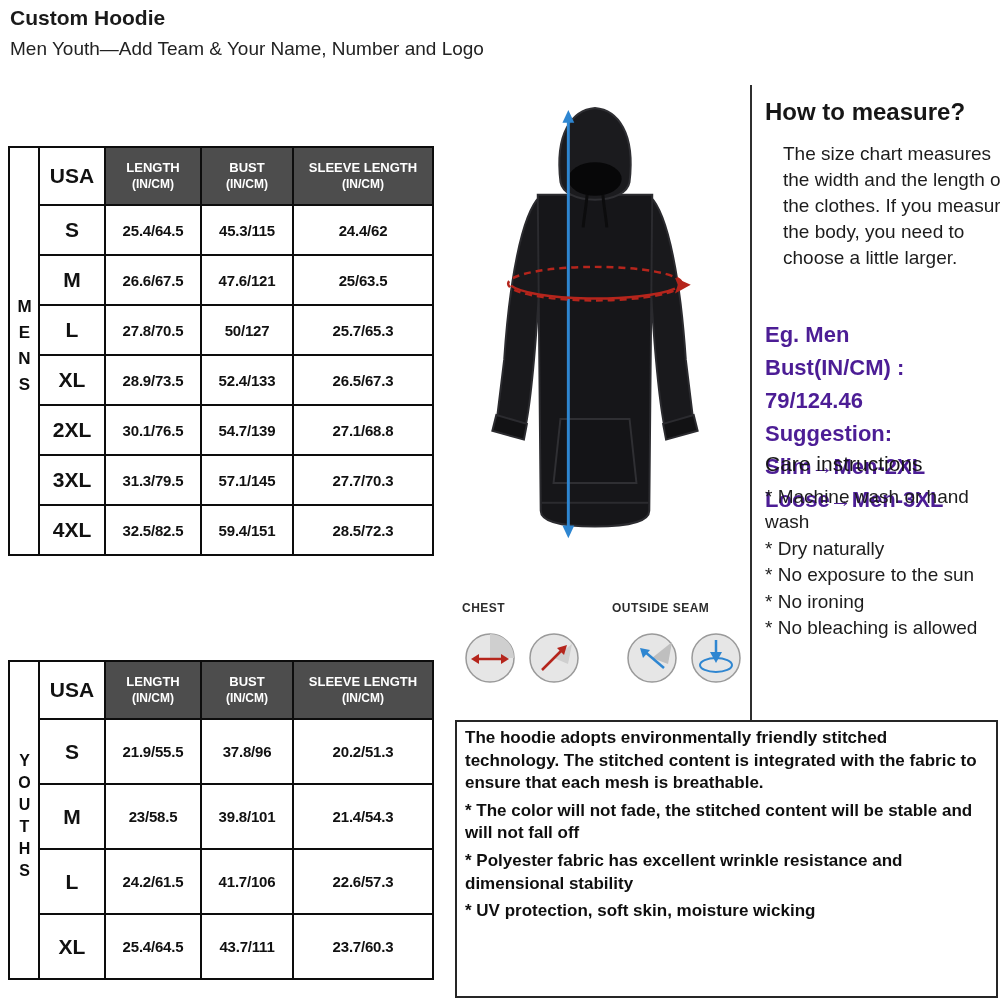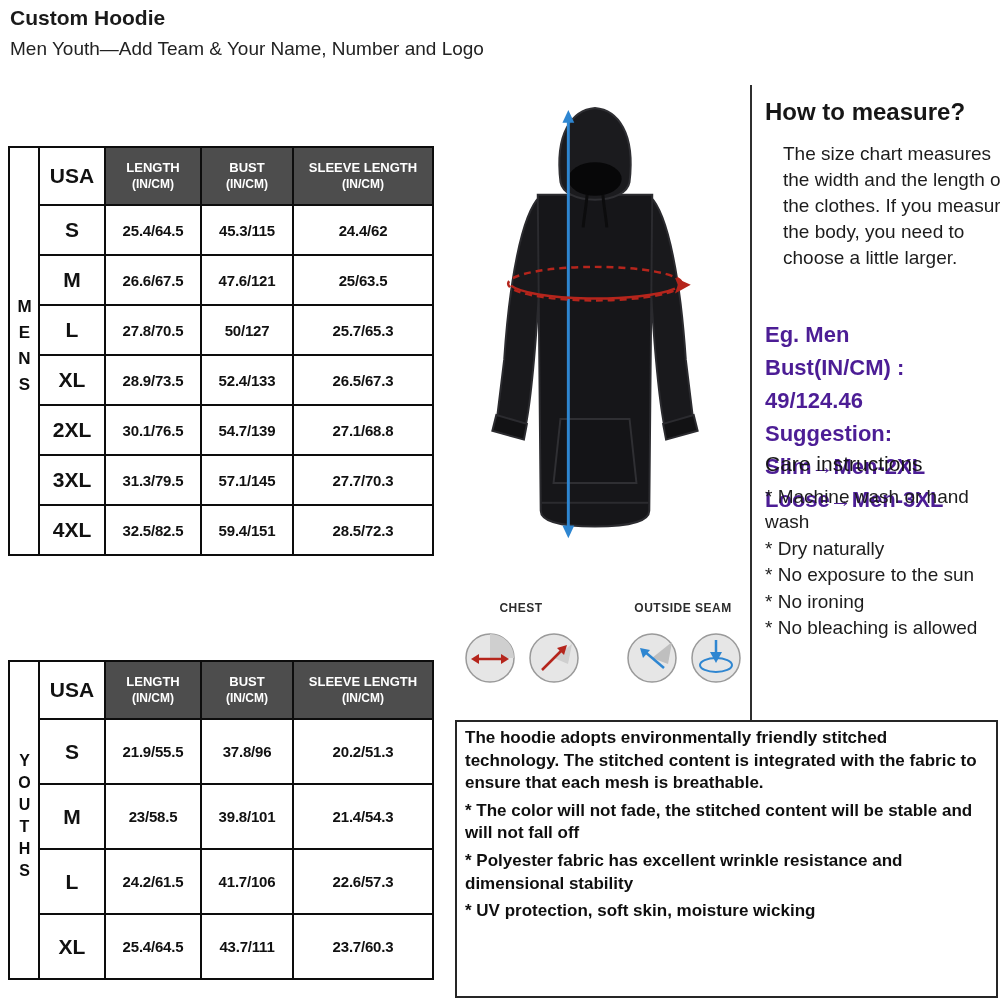--- a/index.html
+++ b/index.html
@@ -51,21 +51,21 @@
   .colhead .sub { font-size:12px; font-weight:bold; }
   .size-cell { font-size:21px; font-weight:bold; }
   .val-cell { font-size:15px; font-weight:bold; letter-spacing:-0.2px; }
 
   
   .hoodie-wrap { left:442px; top:88px; width:306px; height:494px; }
   .blue-stroke { stroke:var(--measure-blue); }
   .blue-fill { fill:var(--measure-blue); }
   .red-stroke { stroke:var(--measure-red); }
   .red-fill { fill:var(--measure-red); }
-  .diagram-label { font-size:12px; font-weight:bold; letter-spacing:0.5px; color:#2d2d2d; text-align:center; }
+  .diagram-label { font-size:12px; font-weight:bold; letter-spacing:0.5px; color:#2d2d2d; }
   .chest-label { left:462px; top:601px; width:118px; }
   .seam-label { left:612px; top:601px; width:142px; }
   .micon { width:52px; height:52px; }
   .micon-1 { left:464px; top:632px; }
   .micon-2 { left:528px; top:632px; }
   .micon-3 { left:626px; top:632px; }
   .micon-4 { left:690px; top:632px; }
 
   
   .h2m-title { left:765px; top:98px; font-size:24px; font-weight:bold; color:#161616; }
@@ -263,21 +263,21 @@
   <circle cx="26" cy="26" r="24" fill="#e6e6e6" stroke="#9a9a9a" stroke-width="1.5"></circle>
   <ellipse class="blue-stroke" cx="26" cy="33" rx="16" ry="7" fill="none" stroke-width="2"></ellipse>
   <line class="blue-stroke" x1="26" y1="8" x2="26" y2="25" stroke-width="2.5"></line>
   <polygon class="blue-fill" points="26,31 20,20 32,20"></polygon>
 </svg>
 
 <div class="abs h2m-title">How to measure?</div>
 <div class="abs h2m-body">The size chart measures the width and the length of the clothes.  If you measure the body, you need to choose a little larger.</div>
 <div class="abs eg-block">
   <div>Eg. Men</div>
-  <div>Bust(IN/CM) : 49/124.46</div>
+  <div>Bust(IN/CM) : 79/124.46</div>
   <div>Suggestion:</div>
   <div>Slim→Men-2XL</div>
   <div>Loose→Men-3XL</div>
 </div>
 <div class="abs care-title">Care instructions</div>
 <div class="abs care-list">
   <div>* Machine wash or hand wash</div>
   <div>* Dry naturally</div>
   <div>* No exposure to the sun</div>
   <div>* No ironing</div>

